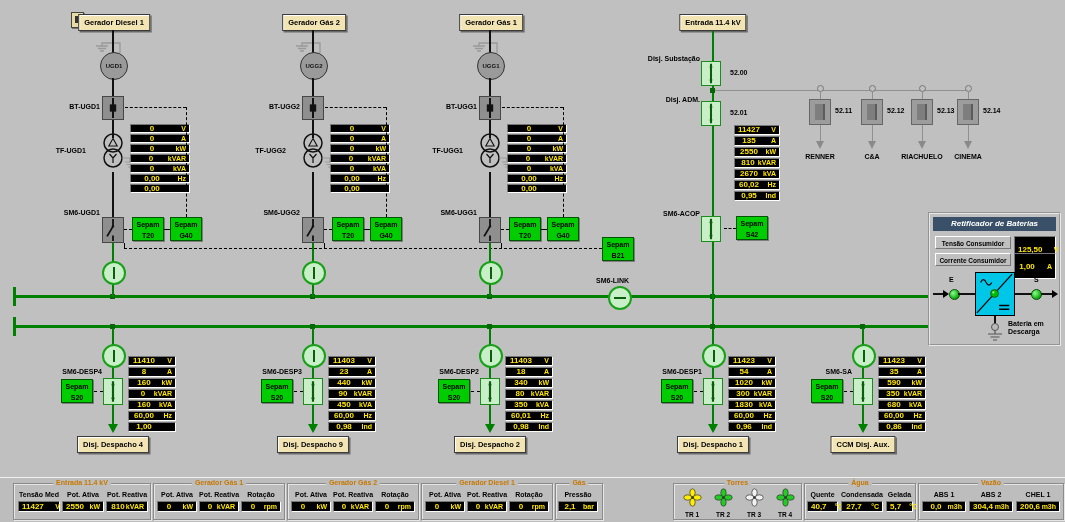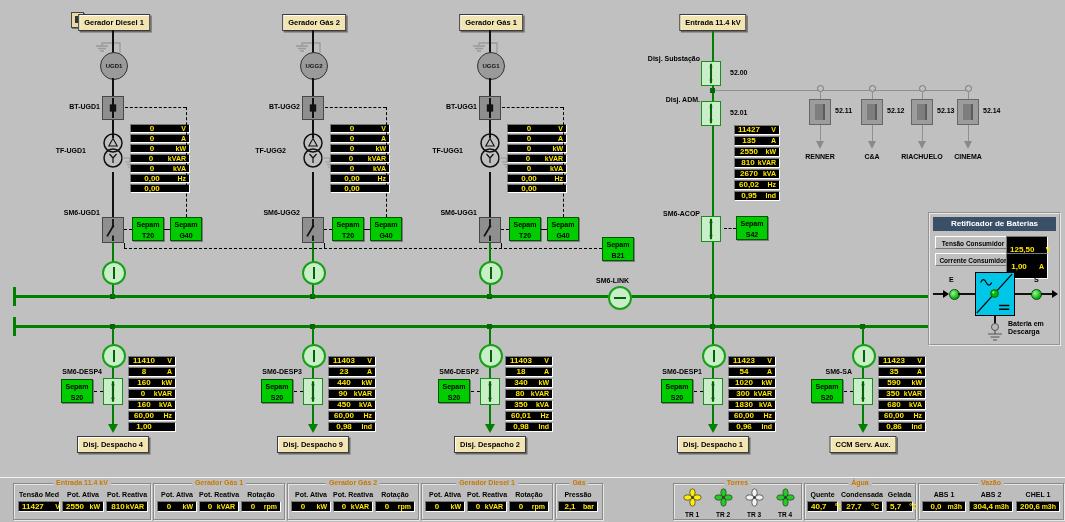--- a/index.html
+++ b/index.html
@@ -89,25 +89,25 @@
   .tap .t-l1{left:0;top:4px;width:1px;height:8px;}
   .tap .t-box{left:-11px;top:12px;}
   .tap .t-id{left:15px;top:20px;}
   .tap .t-l2{left:0;top:38px;width:1px;height:16px;}
   .tap .t-ar{left:-4px;top:54px;}
   .tap .t-name{left:0;top:66px;transform:translateX(-50%);text-align:center;}
   
   #rect-panel{position:absolute;left:928px;top:212px;width:133px;height:134px;
               background:#c0c0c0;border:2px groove #e8e8e8;box-sizing:border-box;}
   #rect-title{position:absolute;left:3px;top:3px;right:3px;height:14px;background:#3a5068;
-              color:#fff;font-size:8px;font-weight:bold;text-align:center;line-height:14px;}
+              color:#fff;font-size:8px;font-weight:bold;text-align:center;line-height:14px;font-style:italic;}
   .rp-lbl{position:absolute;left:5px;width:76px;height:13px;background:#c0c0c0;
           border:1px solid #fff;border-right-color:#777;border-bottom-color:#777;
           font-size:6.5px;font-weight:bold;text-align:center;line-height:13px;box-sizing:border-box;}
-  .rp-val{position:absolute;left:76px;width:42px;height:26px;box-sizing:border-box;}
+  .rp-val{position:absolute;left:84px;width:42px;height:26px;box-sizing:border-box;}
   #rect-box{position:absolute;left:45px;top:58px;width:40px;height:44px;background:#00c6e8;border:1.5px solid #000;box-sizing:border-box;}
   
   #statusbar{position:absolute;left:0;top:477px;width:1065px;height:45px;background:#bdbdbd;
              border-top:1px solid #f2f2f2;box-sizing:border-box;}
   .sb-group{position:absolute;top:5px;height:35px;border:1px solid #8a8a8a;
             box-shadow:inset 1px 1px 0 #e6e6e6,1px 1px 0 #e6e6e6;}
   .sb-head{position:absolute;top:-5px;left:50%;transform:translateX(-50%);background:#bdbdbd;
            padding:0 3px;color:#c87800;font-size:7px;font-weight:bold;white-space:nowrap;}
   .sb-col{position:absolute;top:7px;}
   .sb-lbl{font-size:7px;font-weight:bold;color:#000;text-align:center;white-space:nowrap;}
@@ -782,21 +782,21 @@
         <div class="lcd">
           <span class="v">60,00</span>
           <span class="u">Hz</span>
         </div>
         <div class="lcd">
           <span class="v">0,86</span>
           <span class="u">Ind</span>
         </div>
       </div>
     <div class="arr-g f-arrow"></div>
-    <div class="btn f-btn">CCM Serv. Aux.</div>
+    <div class="btn f-btn">CCM Disj. Aux.</div>
   </div>
 
   <div id="statusbar">
 
     <div class="sb-group" style="left:13px;width:136px;">
       <div class="sb-head">Entrada 11.4 kV</div>
       <div class="sb-col" style="left:4px;width:42px;">
         <div class="sb-lbl">Tensão Med</div>
         <div class="lcd sb-val">
             <span class="v">11427</span>

